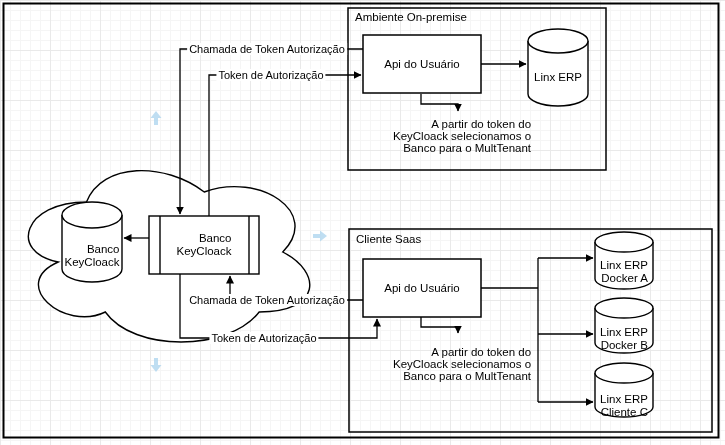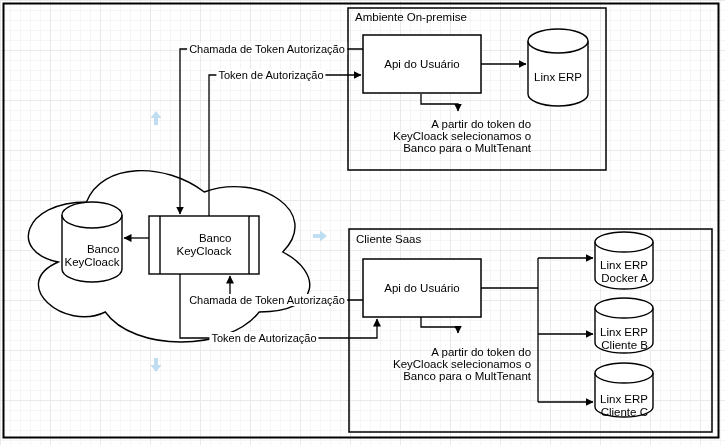--- a/index.html
+++ b/index.html
@@ -113,21 +113,21 @@
   </div>
   <div class="lbl" style="left:422px;top:64px;">Api do Usuário</div>
   <div class="lbl" style="left:558px;top:77px;">Linx ERP</div>
   <div class="lbl" style="left:422px;top:288px;">Api do Usuário</div>
   <div class="lbl" style="left:624px;top:272px;">
     <div>Linx ERP</div>
     <div>Docker A</div>
   </div>
   <div class="lbl" style="left:624px;top:339px;">
     <div>Linx ERP</div>
-    <div>Cliente B</div>
+    <div>Docker B</div>
   </div>
   <div class="lbl" style="left:624px;top:406px;">
     <div>Linx ERP</div>
     <div>Cliente C</div>
   </div>
 
   <div class="edge-lbl" style="left:267px;top:49px;">Chamada de Token Autorização</div>
   <div class="edge-lbl" style="left:271px;top:75px;">Token de Autorização</div>
   <div class="edge-lbl" style="left:267px;top:300px;">Chamada de Token Autorização</div>
   <div class="edge-lbl" style="left:264px;top:338px;">Token de Autorização</div>

